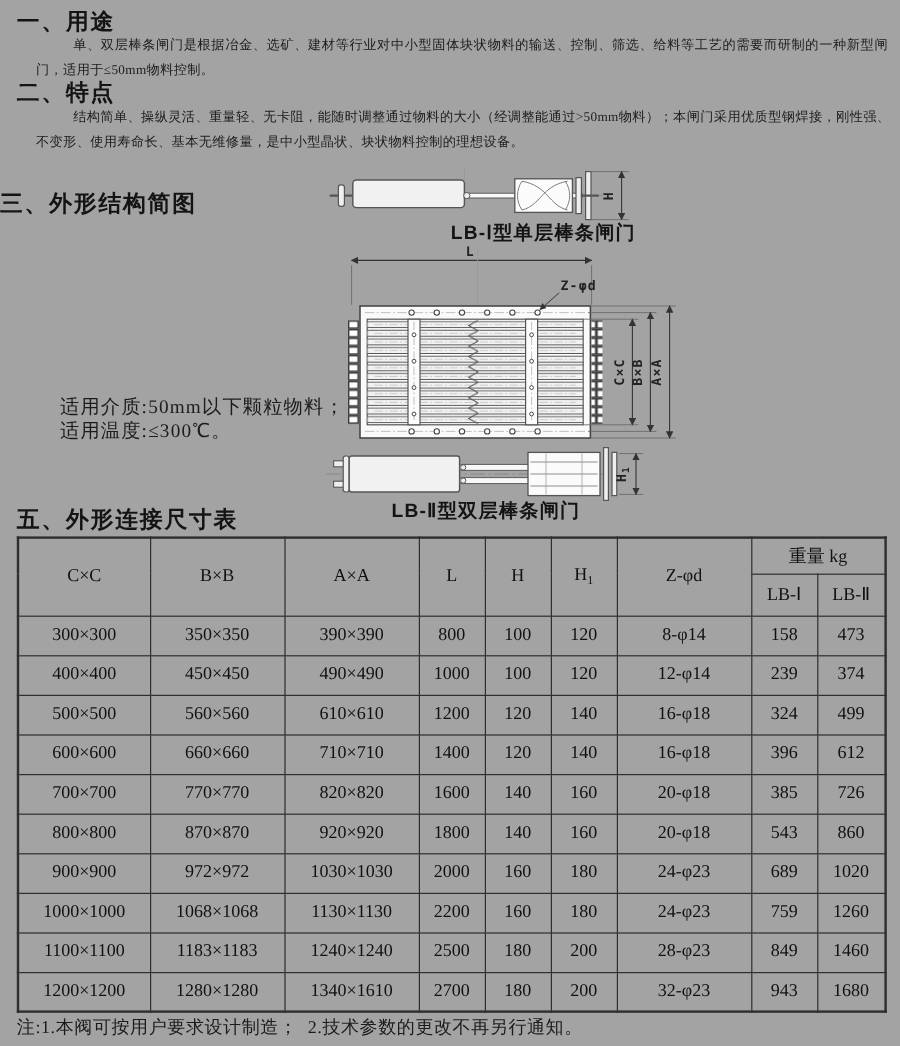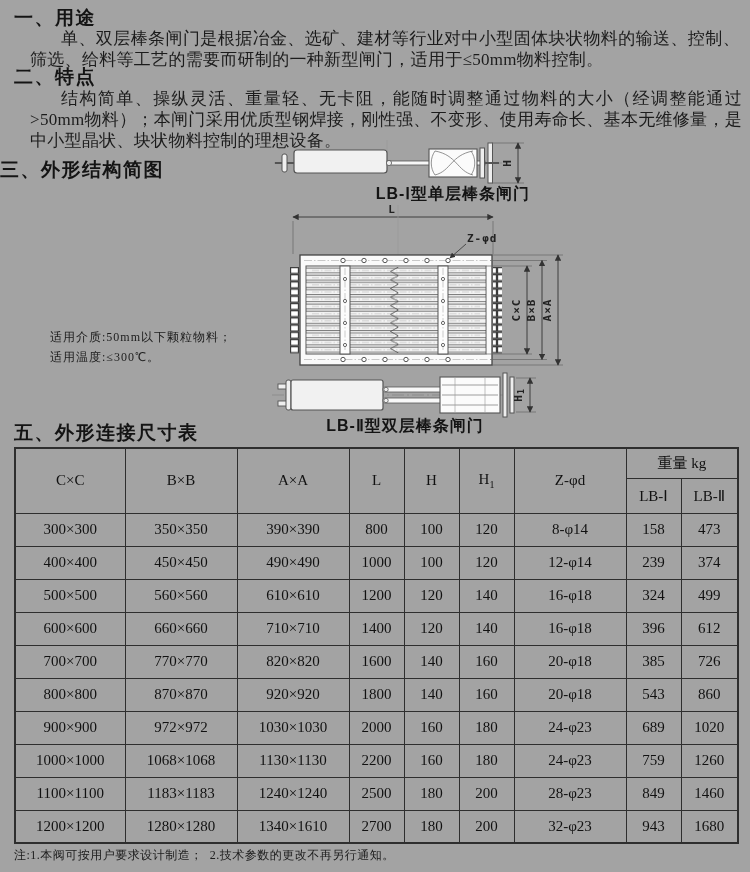--- a/index.html
+++ b/index.html
@@ -1,25 +1,25 @@
 <!DOCTYPE html>
 <html><head>
 <meta charset="utf-8">
 <style>
   html,body{margin:0;padding:0;background:#e8e8e8;}
   .page{position:relative;width:750px;height:872px;background:#a3a3a3;
         font-family:"Liberation Serif",serif;color:#1c1c1c;overflow:hidden;margin:0 auto;padding-left:16px;}
   .h{position:absolute;font-family:"Liberation Sans",sans-serif;font-weight:bold;
      font-size:19px;letter-spacing:1.5px;color:#141414;white-space:nowrap;}
-  .para{position:absolute;font-size:17px;line-height:21px;text-align:justify;
+  .para{position:absolute;font-size:11px;line-height:21px;text-align:justify;
         text-indent:31px;letter-spacing:0.3px;}
-  .perf{position:absolute;font-size:12px;letter-spacing:1px;white-space:nowrap;}
+  .perf{position:absolute;font-size:16px;letter-spacing:1px;white-space:nowrap;}
   .cap{position:absolute;font-family:"Liberation Sans",sans-serif;font-weight:bold;
        font-size:16px;text-align:center;letter-spacing:1px;color:#141414;}
-  .note{position:absolute;font-size:12px;letter-spacing:0.5px;white-space:pre-wrap;font-family:Liberation Serif, serif;}
+  .note{position:absolute;font-size:15px;letter-spacing:0.5px;white-space:pre-wrap;font-family:Liberation Serif, serif;}
   .diag{position:absolute;}
   .dimlab{font-family:"DejaVu Sans Mono",monospace;font-weight:bold;font-size:11px;
           fill:#222;letter-spacing:1px;}
   .dimlab-s{font-family:"DejaVu Sans Mono",monospace;font-weight:bold;font-size:8px;fill:#222;}
   table.dims{position:absolute;left:14px;top:447px;width:723px;border-collapse:collapse;
              table-layout:fixed;font-size:15px;border:2px solid #2e2e2e;}
   .dims th,.dims td{border:1px solid #2e2e2e;text-align:center;vertical-align:middle;
              padding:0;font-weight:normal;color:#111;}
   .dims thead tr.hr1{height:30px;}
   .dims thead tr.hr2{height:35px;}

